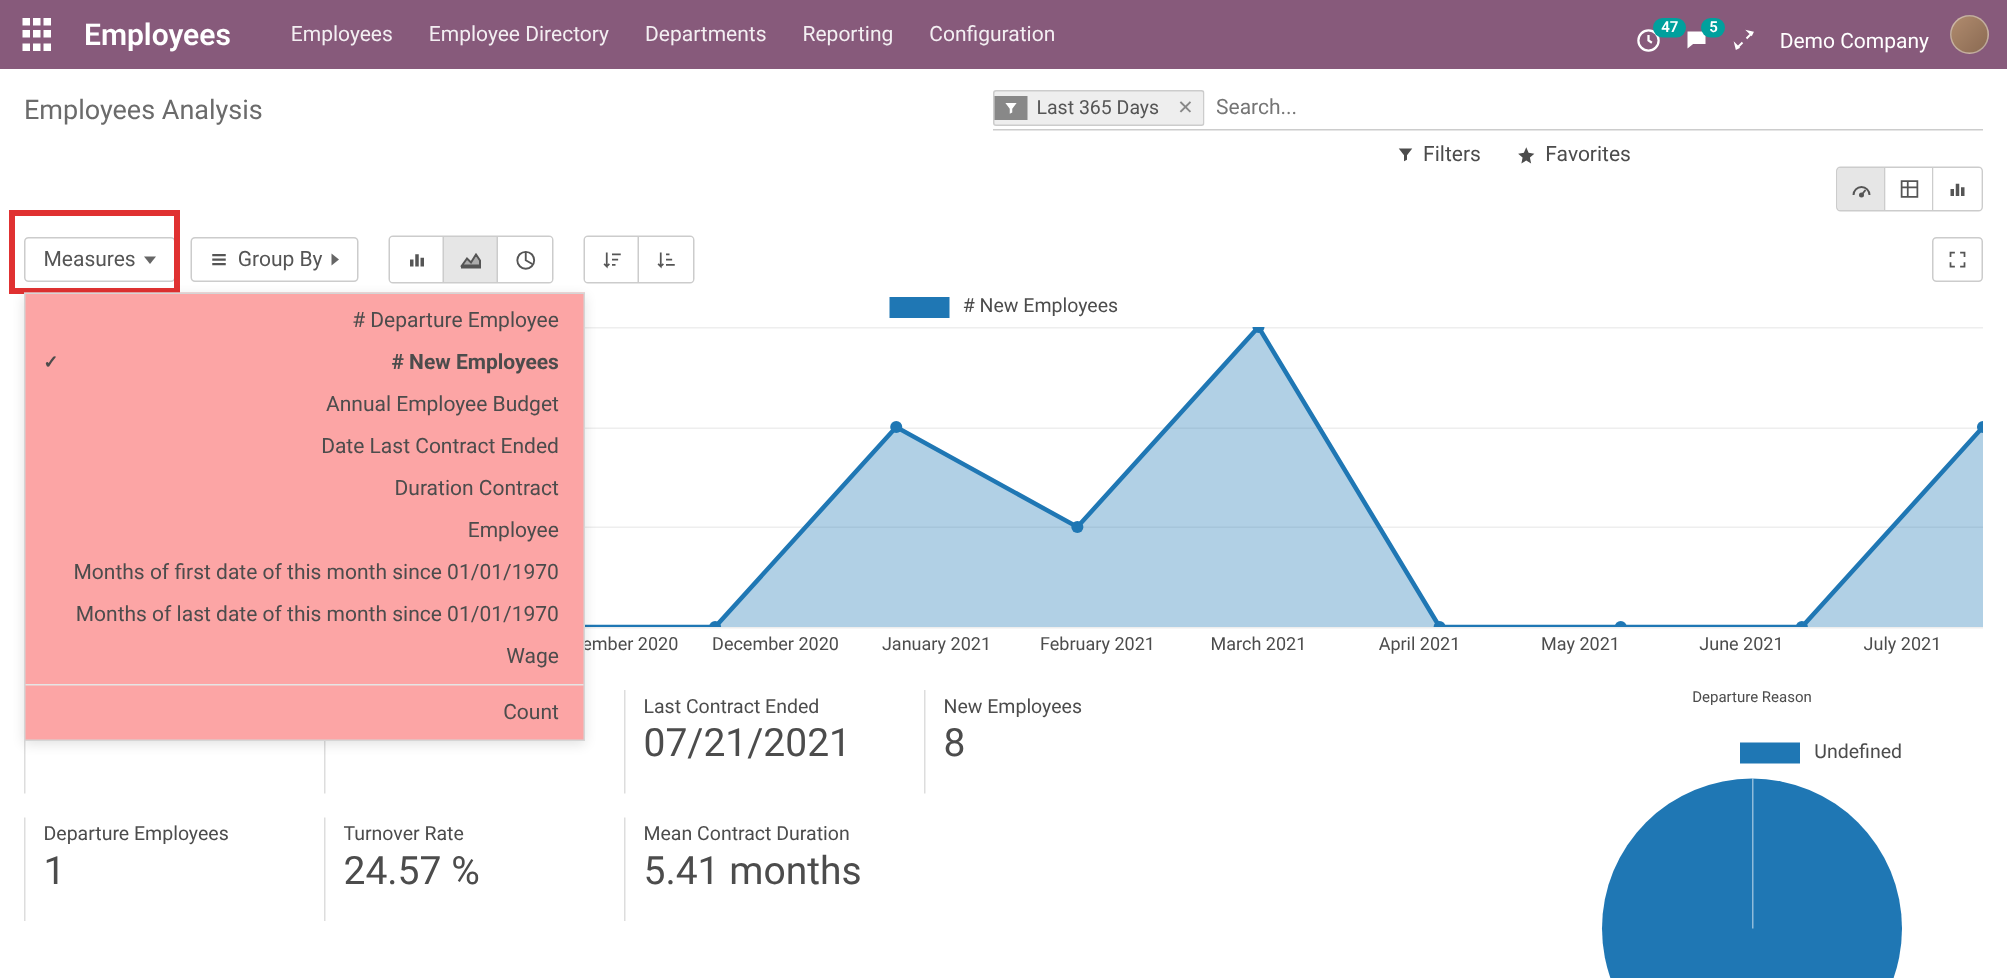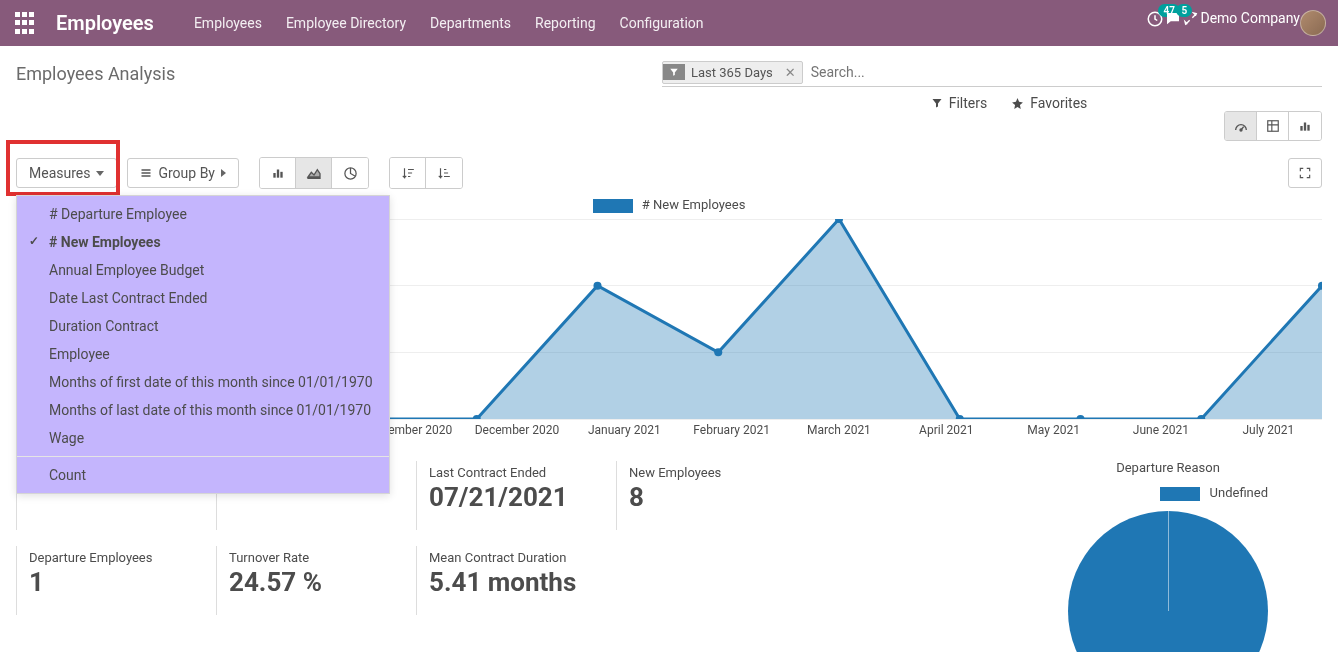--- a/index.html
+++ b/index.html
@@ -5,21 +5,21 @@
 * { margin: 0; padding: 0; box-sizing: border-box; font-family: -apple-system, BlinkMacSystemFont, "Segoe UI", Roboto, sans-serif; }
 body { background: #fff; width: 1338px; height: 652px; overflow: hidden; position: relative; }
 
 
 .topbar { background: #875A7B; height: 46px; display: flex; align-items: center; padding: 0 12px; color: #fff; }
 .apps-icon { width: 24px; height: 24px; display: flex; flex-wrap: wrap; gap: 2px; align-items: center; justify-content: center; margin-right: 20px; cursor: pointer; }
 .apps-icon span { width: 5px; height: 5px; background: #fff; }
 .brand { font-size: 20px; font-weight: 600; margin-right: 40px; }
 .navitems { display: flex; gap: 24px; font-size: 14px; }
 .navitems a { color: #fff; text-decoration: none; opacity: 0.9; cursor: pointer; }
-.top-right { margin-left: auto; display: flex; align-items: flex-start; font-size: 14px; }
+.top-right { margin-left: auto; display: flex; align-items: flex-end; gap: 14px; font-size: 14px; }
 .badge-wrap { position: relative; cursor: pointer; display: flex; align-items: center; }
 .badge { position: absolute; top: -6px; left: 12px; background: #00a09d; color: #fff; border-radius: 10px; font-size: 10px; padding: 1px 5px; font-weight: 600; }
 .icon-btn { width: 18px; height: 18px; display: inline-flex; align-items: center; justify-content: center; }
 .avatar { width: 26px; height: 26px; border-radius: 50%; background: linear-gradient(135deg, #b08b6e, #8a6a52); border: 1px solid rgba(255,255,255,0.4); }
 
 
 .subhead { display: flex; align-items: center; padding: 14px 16px 0 16px; }
 .page-title { font-size: 18px; color: #6b6b6b; font-weight: 400; }
 .search-area { margin-left: auto; display: flex; align-items: center; border-bottom: 1px solid #ccc; padding-bottom: 2px; width: 660px; }
 .chip { display: inline-flex; align-items: center; background: #eee; border: 1px solid #ccc; border-radius: 2px; font-size: 13px; color: #555; }
@@ -41,45 +41,45 @@
 .btn { border: 1px solid #ccc; background: #fff; padding: 6px 12px; font-size: 14px; color: #555; cursor: pointer; display: inline-flex; align-items: center; gap: 6px; border-radius: 3px; }
 .btn-group { display: flex; border: 1px solid #ccc; border-radius: 3px; overflow: hidden; }
 .btn-group .gbtn { width: 36px; height: 30px; display: flex; align-items: center; justify-content: center; border-right: 1px solid #ccc; cursor: pointer; color: #555; background: #fff; }
 .btn-group .gbtn:last-child { border-right: none; }
 .btn-group .gbtn.active { background: #e6e6e6; }
 .expand-btn { margin-left: auto; border: 1px solid #ccc; width: 34px; height: 30px; display: flex; align-items: center; justify-content: center; cursor: pointer; border-radius: 3px; color: #555; }
 
 .highlight-box { position: absolute; border: 4px solid #e03131; pointer-events: none; }
 
 
-.dropdown { position: absolute; background: #c4b5fd; border: 1px solid #d5d5d5; box-shadow: 0 2px 8px rgba(0,0,0,0.12); min-width: 340px; z-index: 100; padding: 4px 0; }
+.dropdown { position: absolute; background: #fca5a5; border: 1px solid #d5d5d5; box-shadow: 0 2px 8px rgba(0,0,0,0.12); min-width: 340px; z-index: 100; padding: 4px 0; text-align: right; }
 .dropdown-item { padding: 6px 16px 6px 32px; font-size: 14px; color: #4c4c4c; cursor: pointer; position: relative; }
 .dropdown-item.selected { font-weight: 700; }
 .dropdown-item.selected::before { content: "✓"; position: absolute; left: 12px; font-size: 12px; }
 .dropdown-sep { height: 1px; background: #e5e5e5; margin: 4px 0; }
 
 
 .chart-wrap { padding: 0 16px 0 16px; position: relative; }
 .chart-legend { text-align: center; font-size: 13px; color: #4c4c4c; margin-bottom: 6px; }
 .legend-sw { display: inline-block; width: 40px; height: 14px; background: #1f77b4; vertical-align: middle; margin-right: 6px; }
 .chart-grid { position: relative; height: 200px; border: none; margin-left: 340px; }
 .gridline { position: absolute; left: 0; right: 0; border-top: 1px solid #eee; }
 .xlabels { display: flex; justify-content: space-between; margin-left: 340px; font-size: 12px; color: #4c4c4c; padding-top: 4px; }
 .xl { flex: 1; text-align: center; white-space: nowrap; }
 svg.linechart { position: absolute; left: 0; top: 0; width: 100%; height: 100%; }
 
 
 .stats { display: flex; flex-wrap: wrap; padding: 16px 16px 0 16px; gap: 0; }
 .stat { border-left: 1px solid #ddd; padding: 4px 22px 18px 12px; min-width: 120px; }
 .stat-label { font-size: 13px; color: #4c4c4c; margin-bottom: 2px; }
-.stat-val { font-size: 26px; color: #4c4c4c; font-weight: 700; }
+.stat-val { font-size: 26px; color: #4c4c4c; font-weight: 400; }
 
 
 .pie-wrap { position: absolute; right: 30px; top: 460px; width: 280px; }
-.pie-title { font-size: 13px; color: #4c4c4c; text-align: center; margin-bottom: 10px; }
+.pie-title { font-size: 10px; color: #4c4c4c; text-align: center; margin-bottom: 23px; }
 .pie-legend { font-size: 13px; color: #4c4c4c; margin-bottom: 10px; text-align: right; padding-right: 40px; }
 .pie-sw { display: inline-block; width: 40px; height: 14px; background: #1f77b4; vertical-align: middle; margin-right: 6px; }
 .pie { width: 200px; height: 200px; border-radius: 50%; background: #1f77b4; margin: 0 auto; position: relative; }
 .pie::after { content: ""; position: absolute; left: 50%; top: 0; width: 1px; height: 50%; background: rgba(255,255,255,0.5); }
 
 .caret-down { display: inline-block; width: 0; height: 0; border-left: 4px solid transparent; border-right: 4px solid transparent; border-top: 5px solid #666; }
 .caret-right { display: inline-block; width: 0; height: 0; border-top: 4px solid transparent; border-bottom: 4px solid transparent; border-left: 5px solid #666; }
 </style>
 </head>
 <body>

